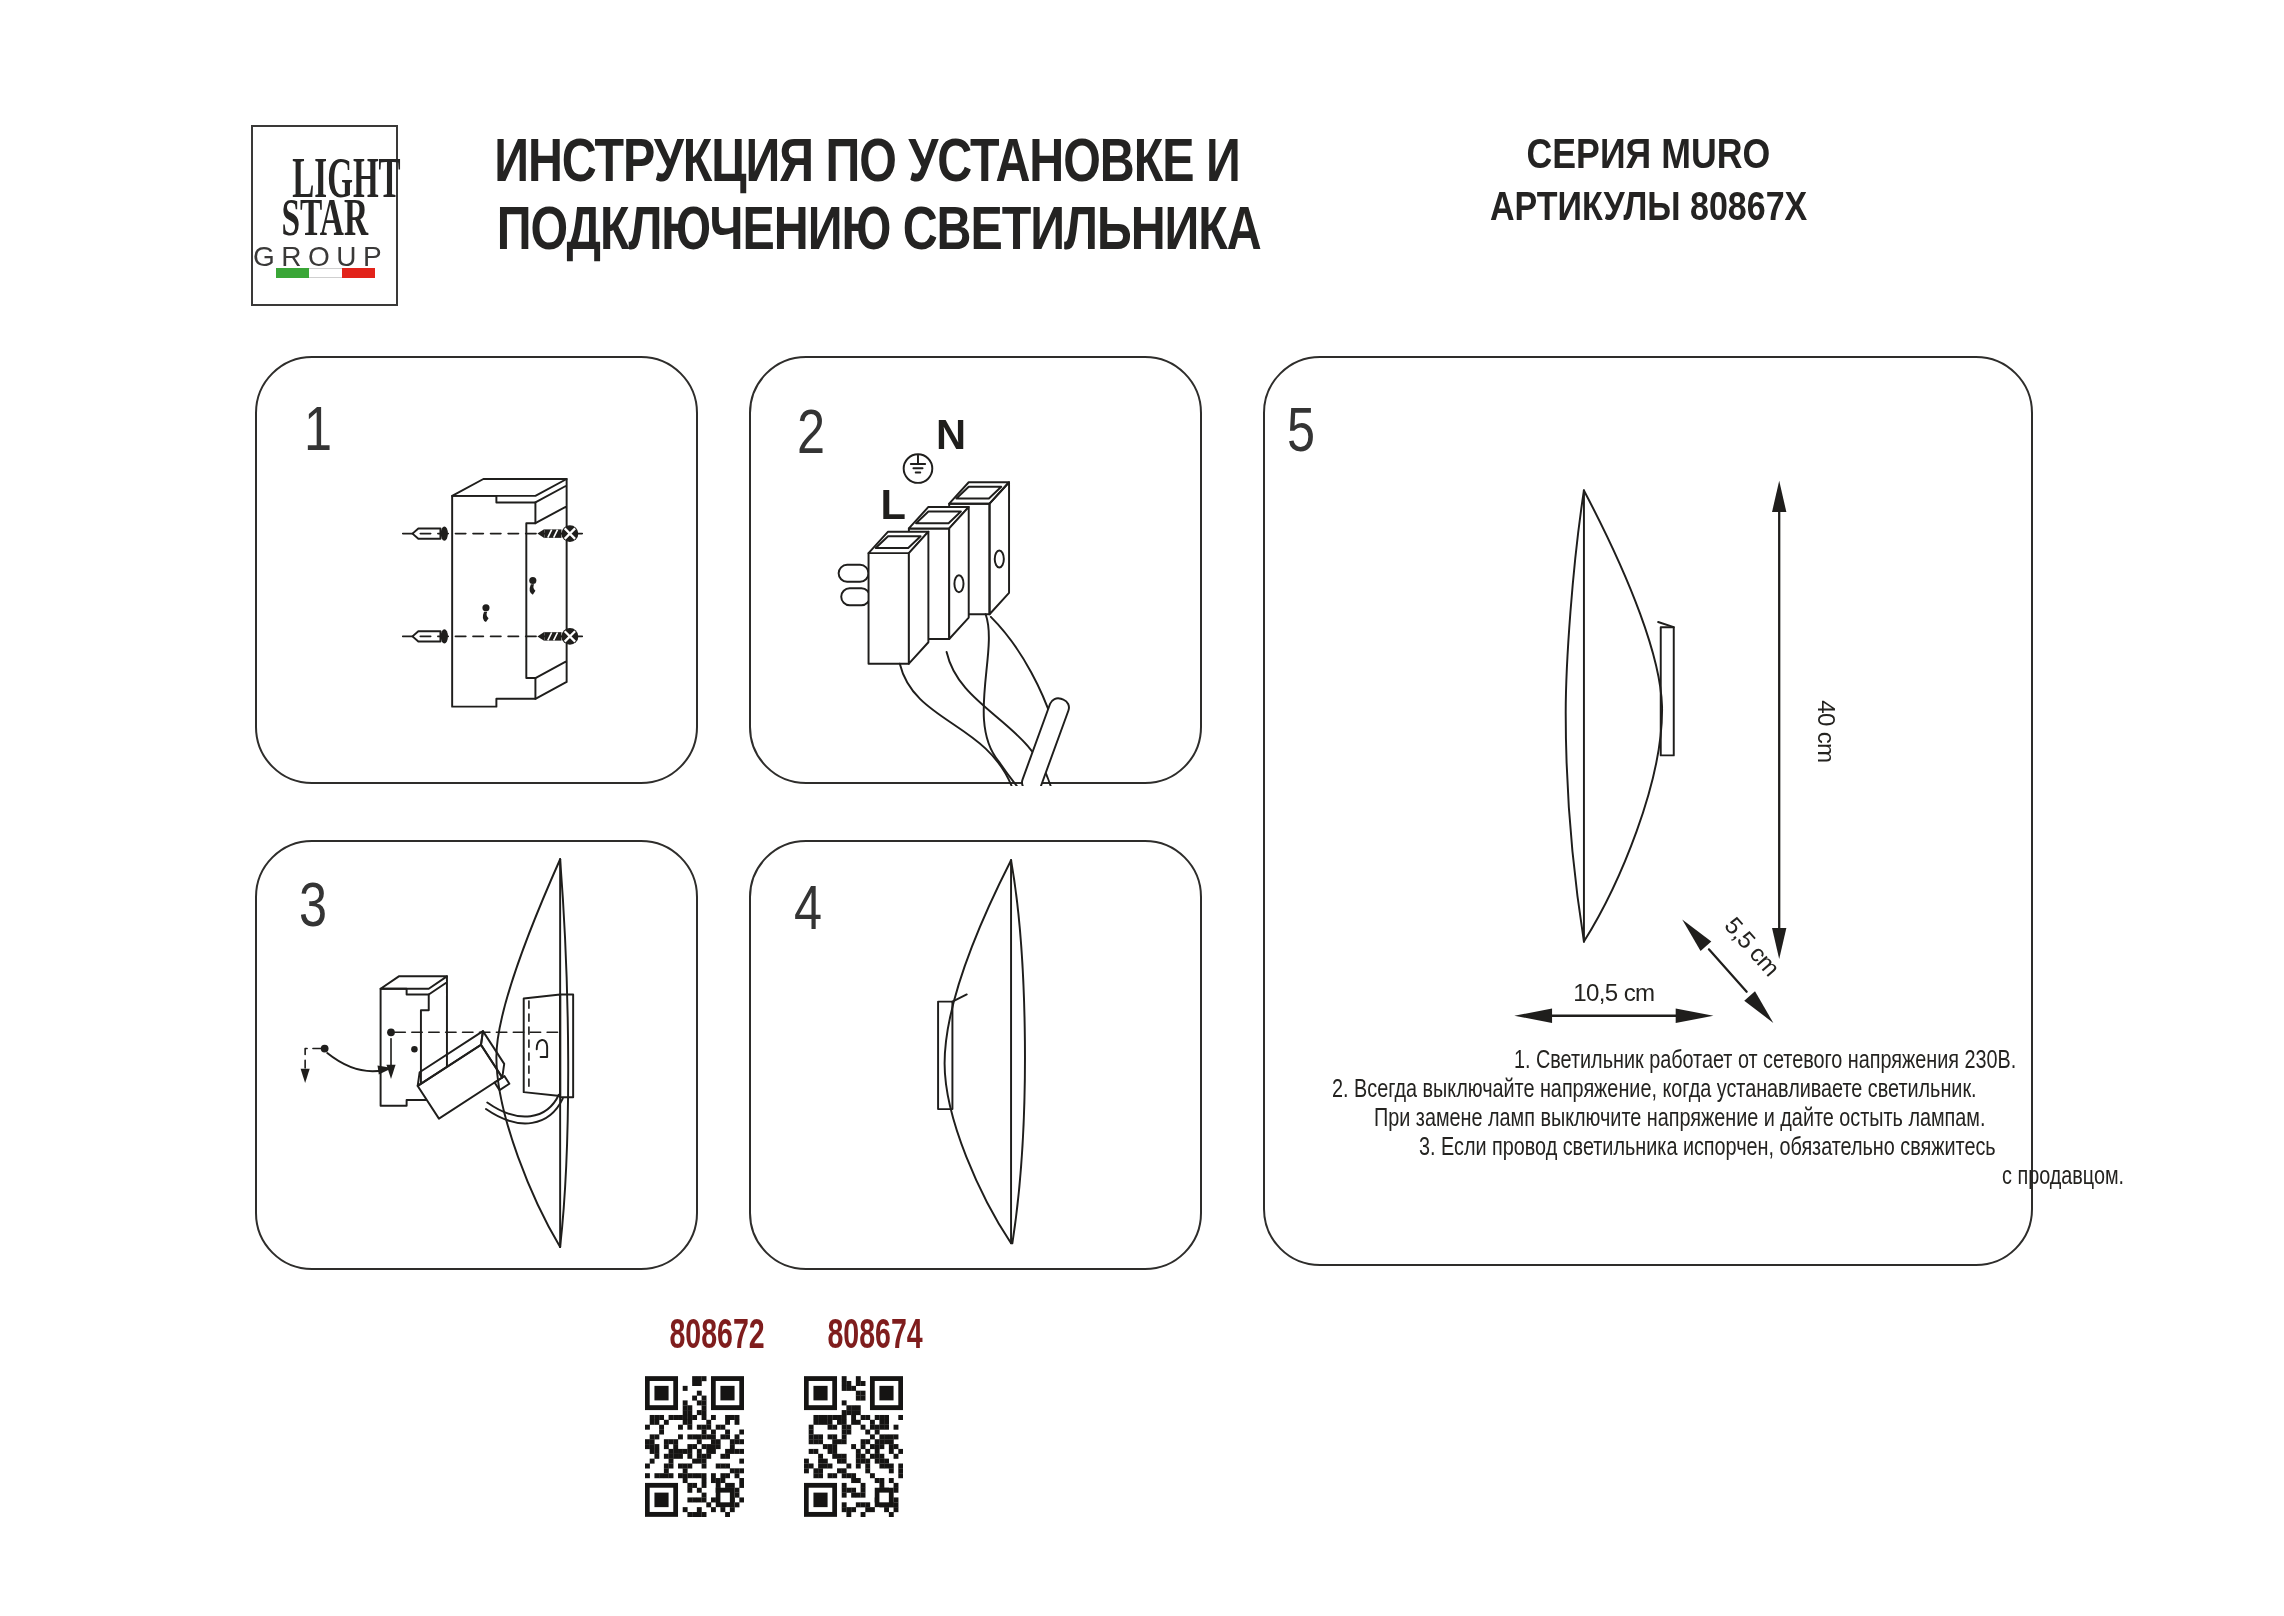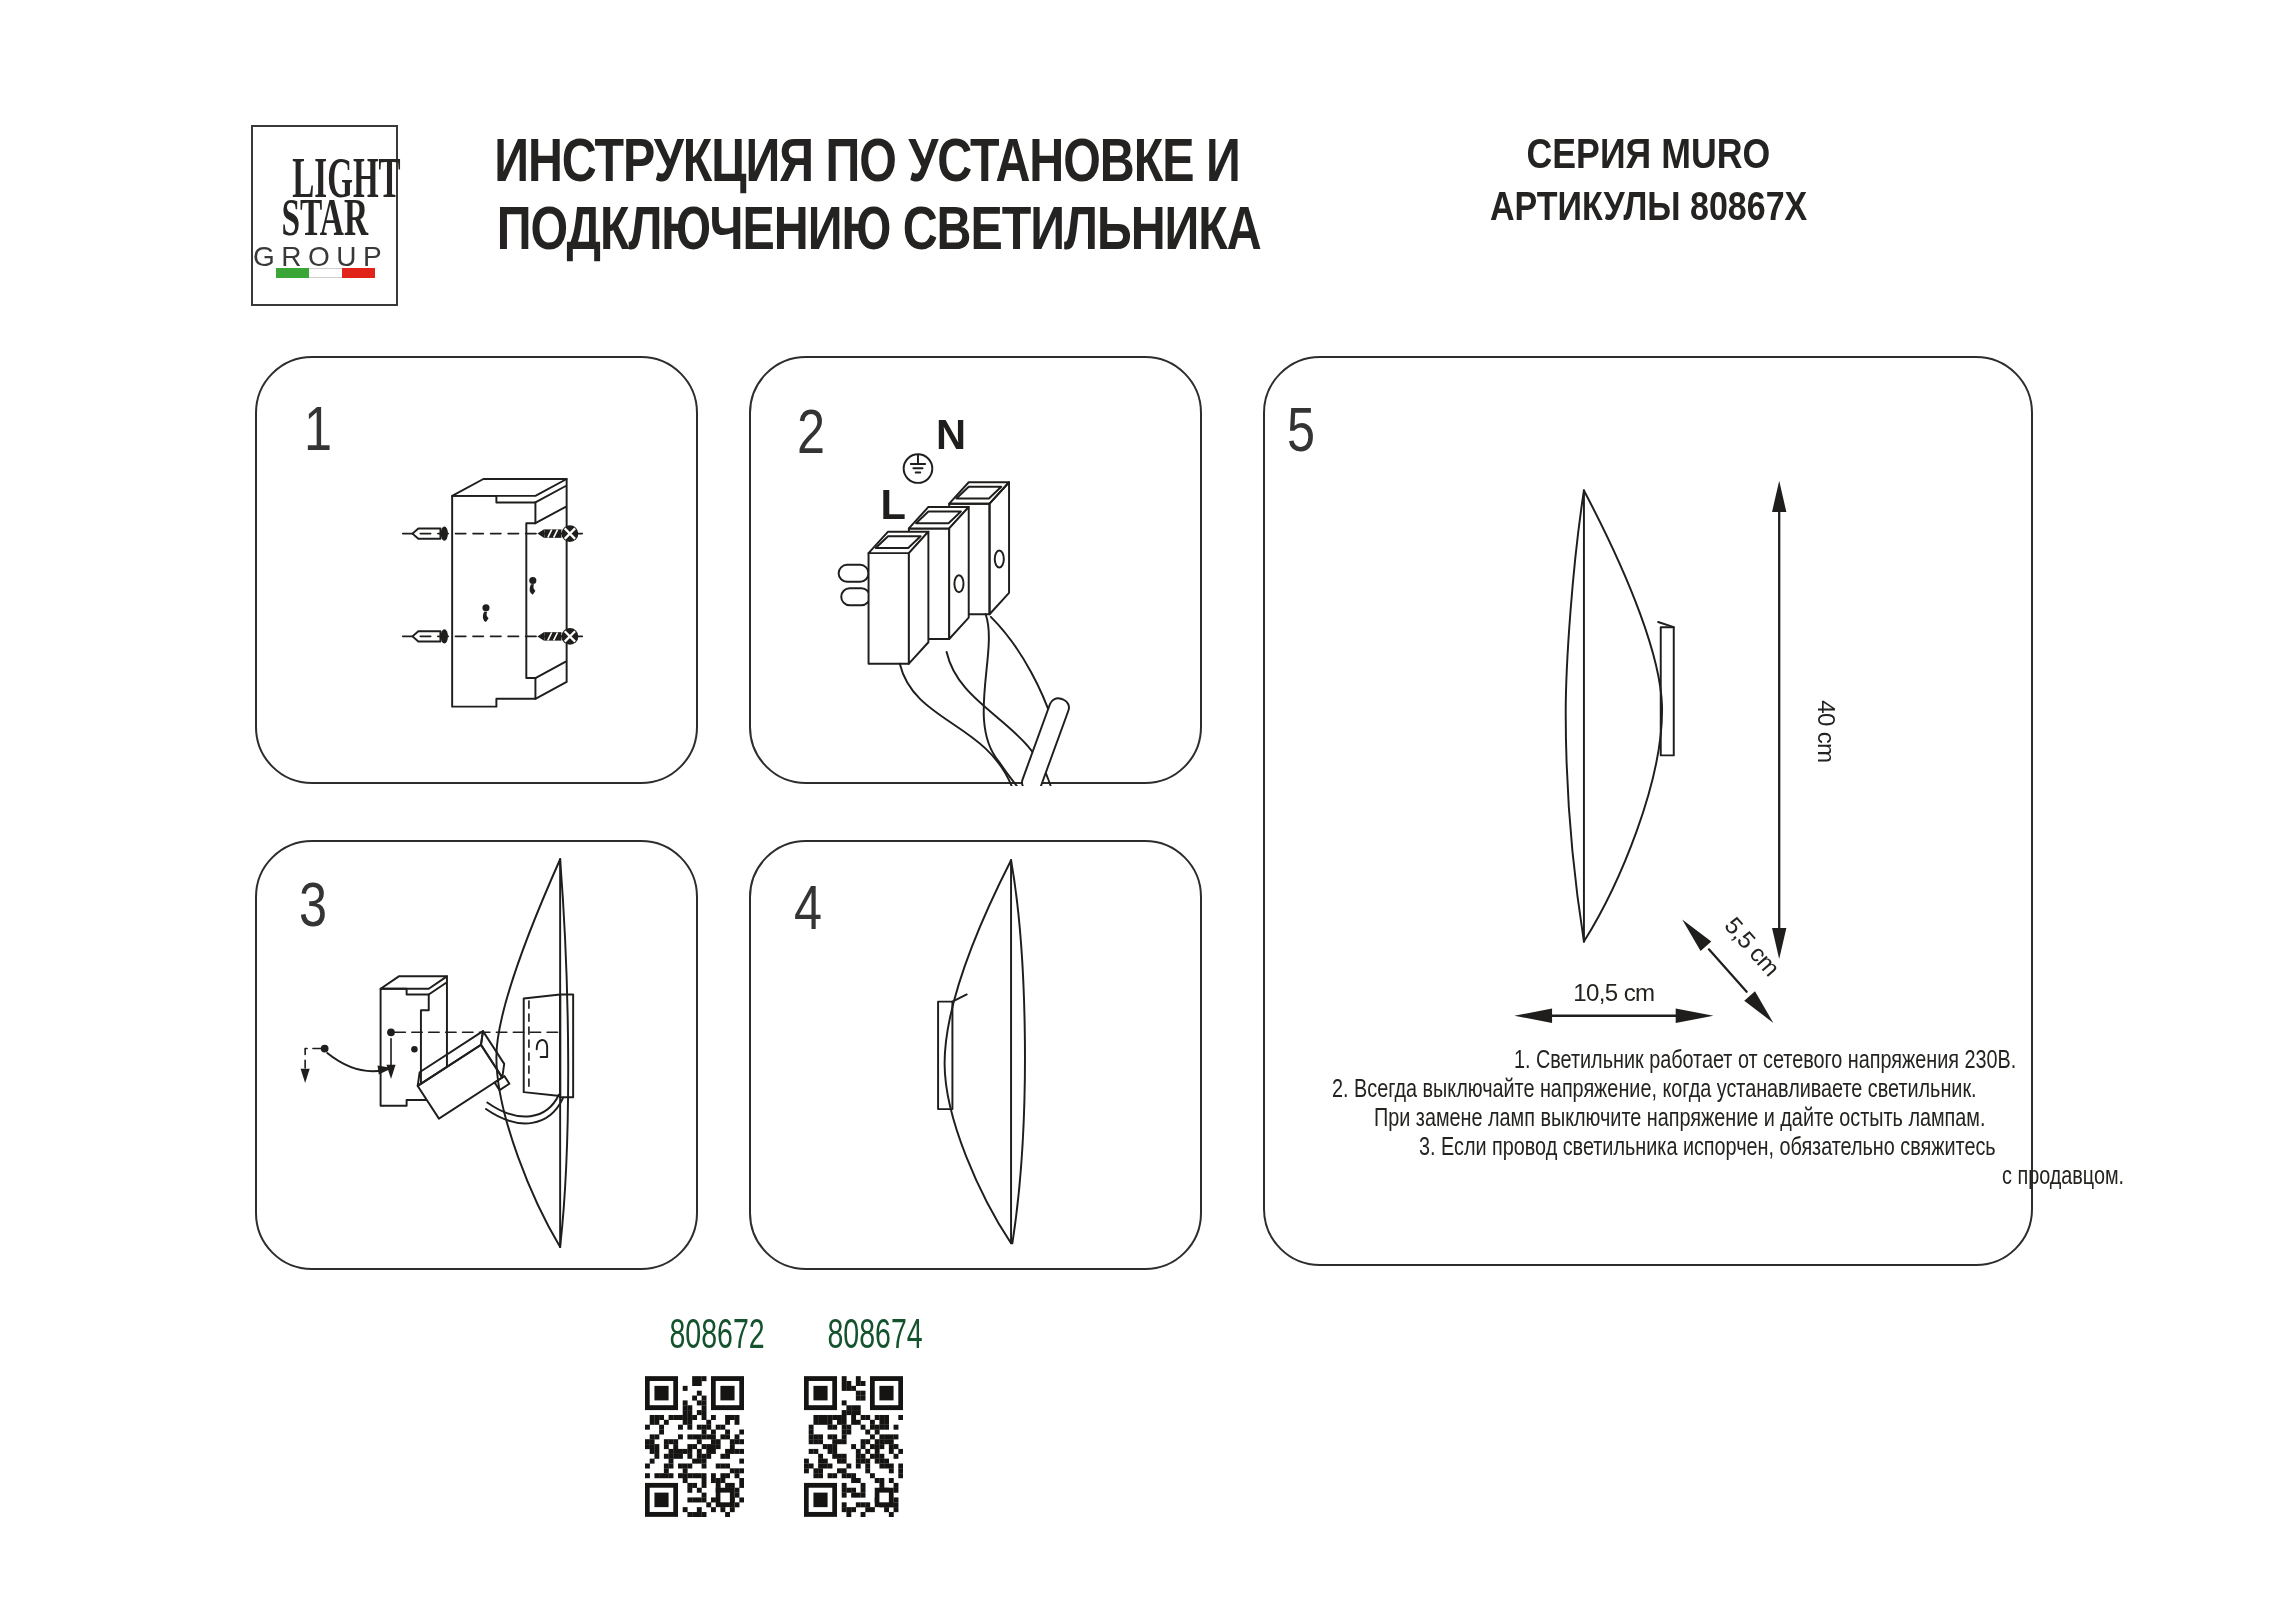--- a/index.html
+++ b/index.html
@@ -23,21 +23,21 @@
   .series-wrap{left:1388px;top:0;width:521px;text-align:center;font-weight:bold;color:#242322;}
   .series-wrap div{position:absolute;left:0;width:100%;line-height:1;}
   
   .panel{border:2px solid #2e2d2b;border-radius:57px;box-sizing:border-box;}
   .panel svg{position:absolute;left:0;top:0;}
   .pnum{position:absolute;font-size:63px;font-weight:500;color:#343434;line-height:1;}
   
   .notes{left:53px;top:687px;width:840px;font-size:25.4px;line-height:29px;color:#242320;text-align:right;}
   .notes div{white-space:nowrap;}
   
-  .artnum{font-size:42px;font-weight:normal;color:#14532d;text-align:center;line-height:1;}
+  .artnum{font-size:42px;font-weight:bold;color:#7f1d1d;text-align:center;line-height:1;}
   .site{font-size:59px;font-weight:bold;color:#262524;line-height:1;}
   .qr{position:absolute;}
   svg text{font-family:"Liberation Sans",sans-serif;}
 </style>
 </head>
 <body>
 
 <div class="page">
 
   <div class="abs logo-box">

